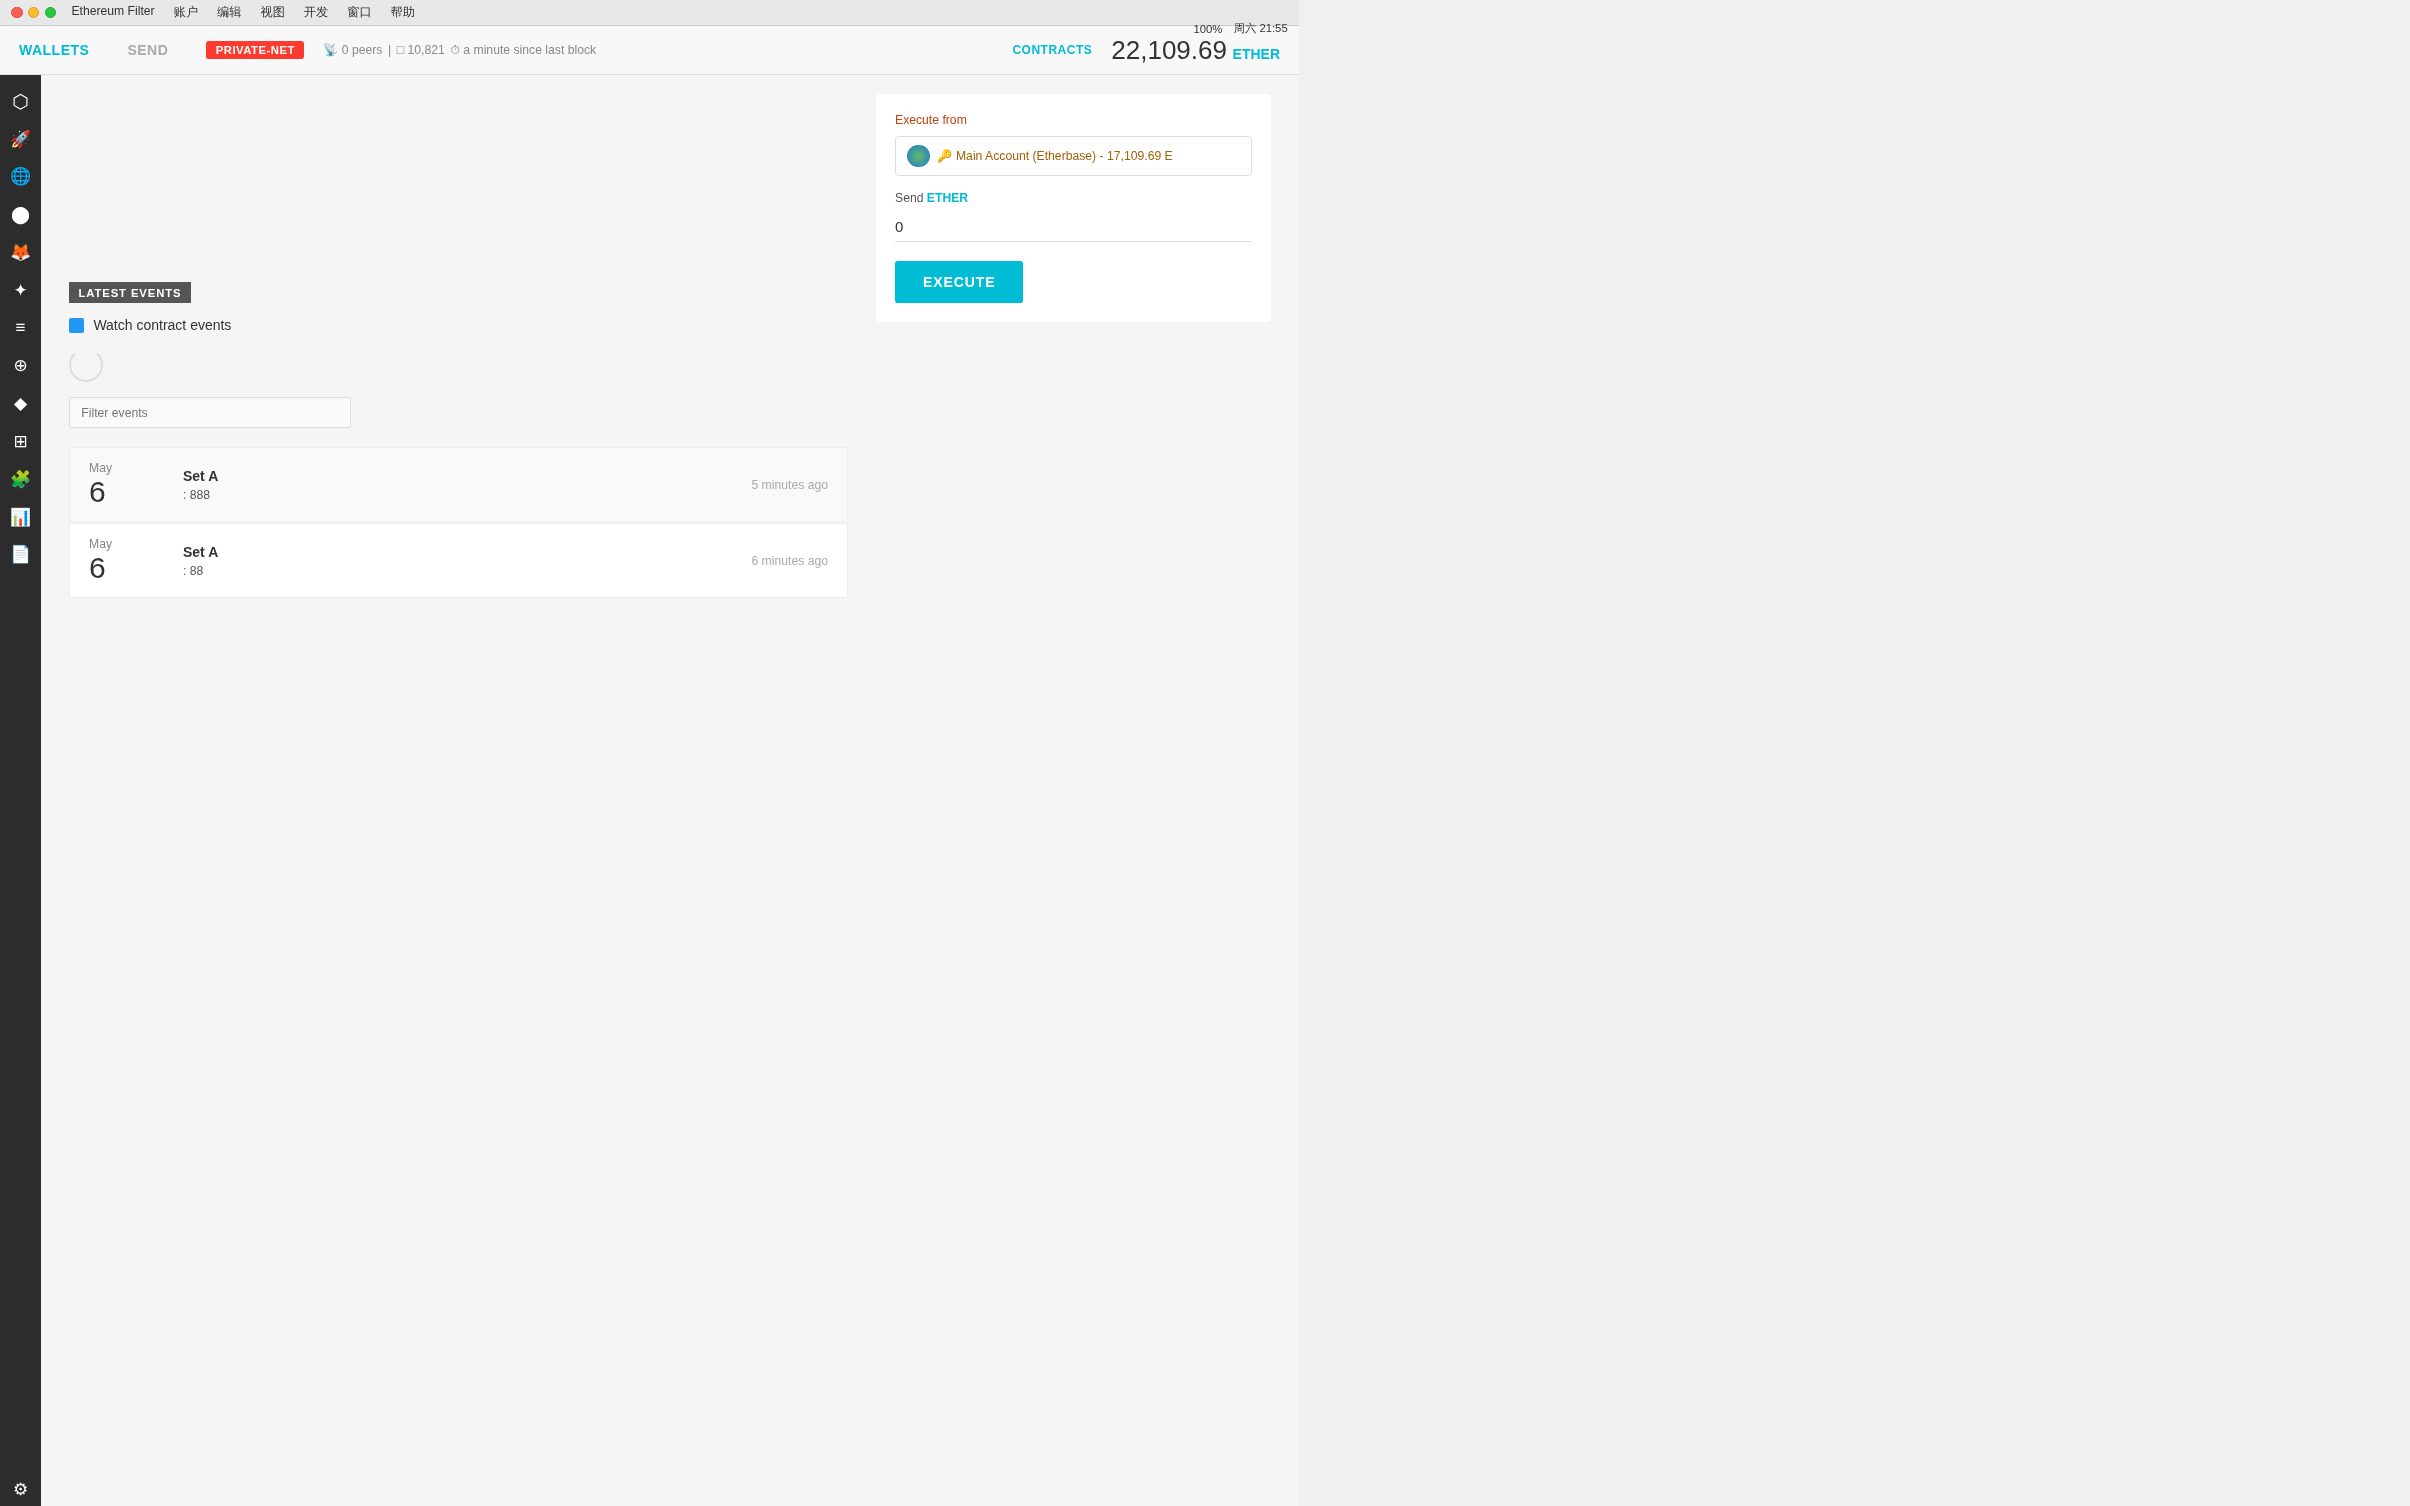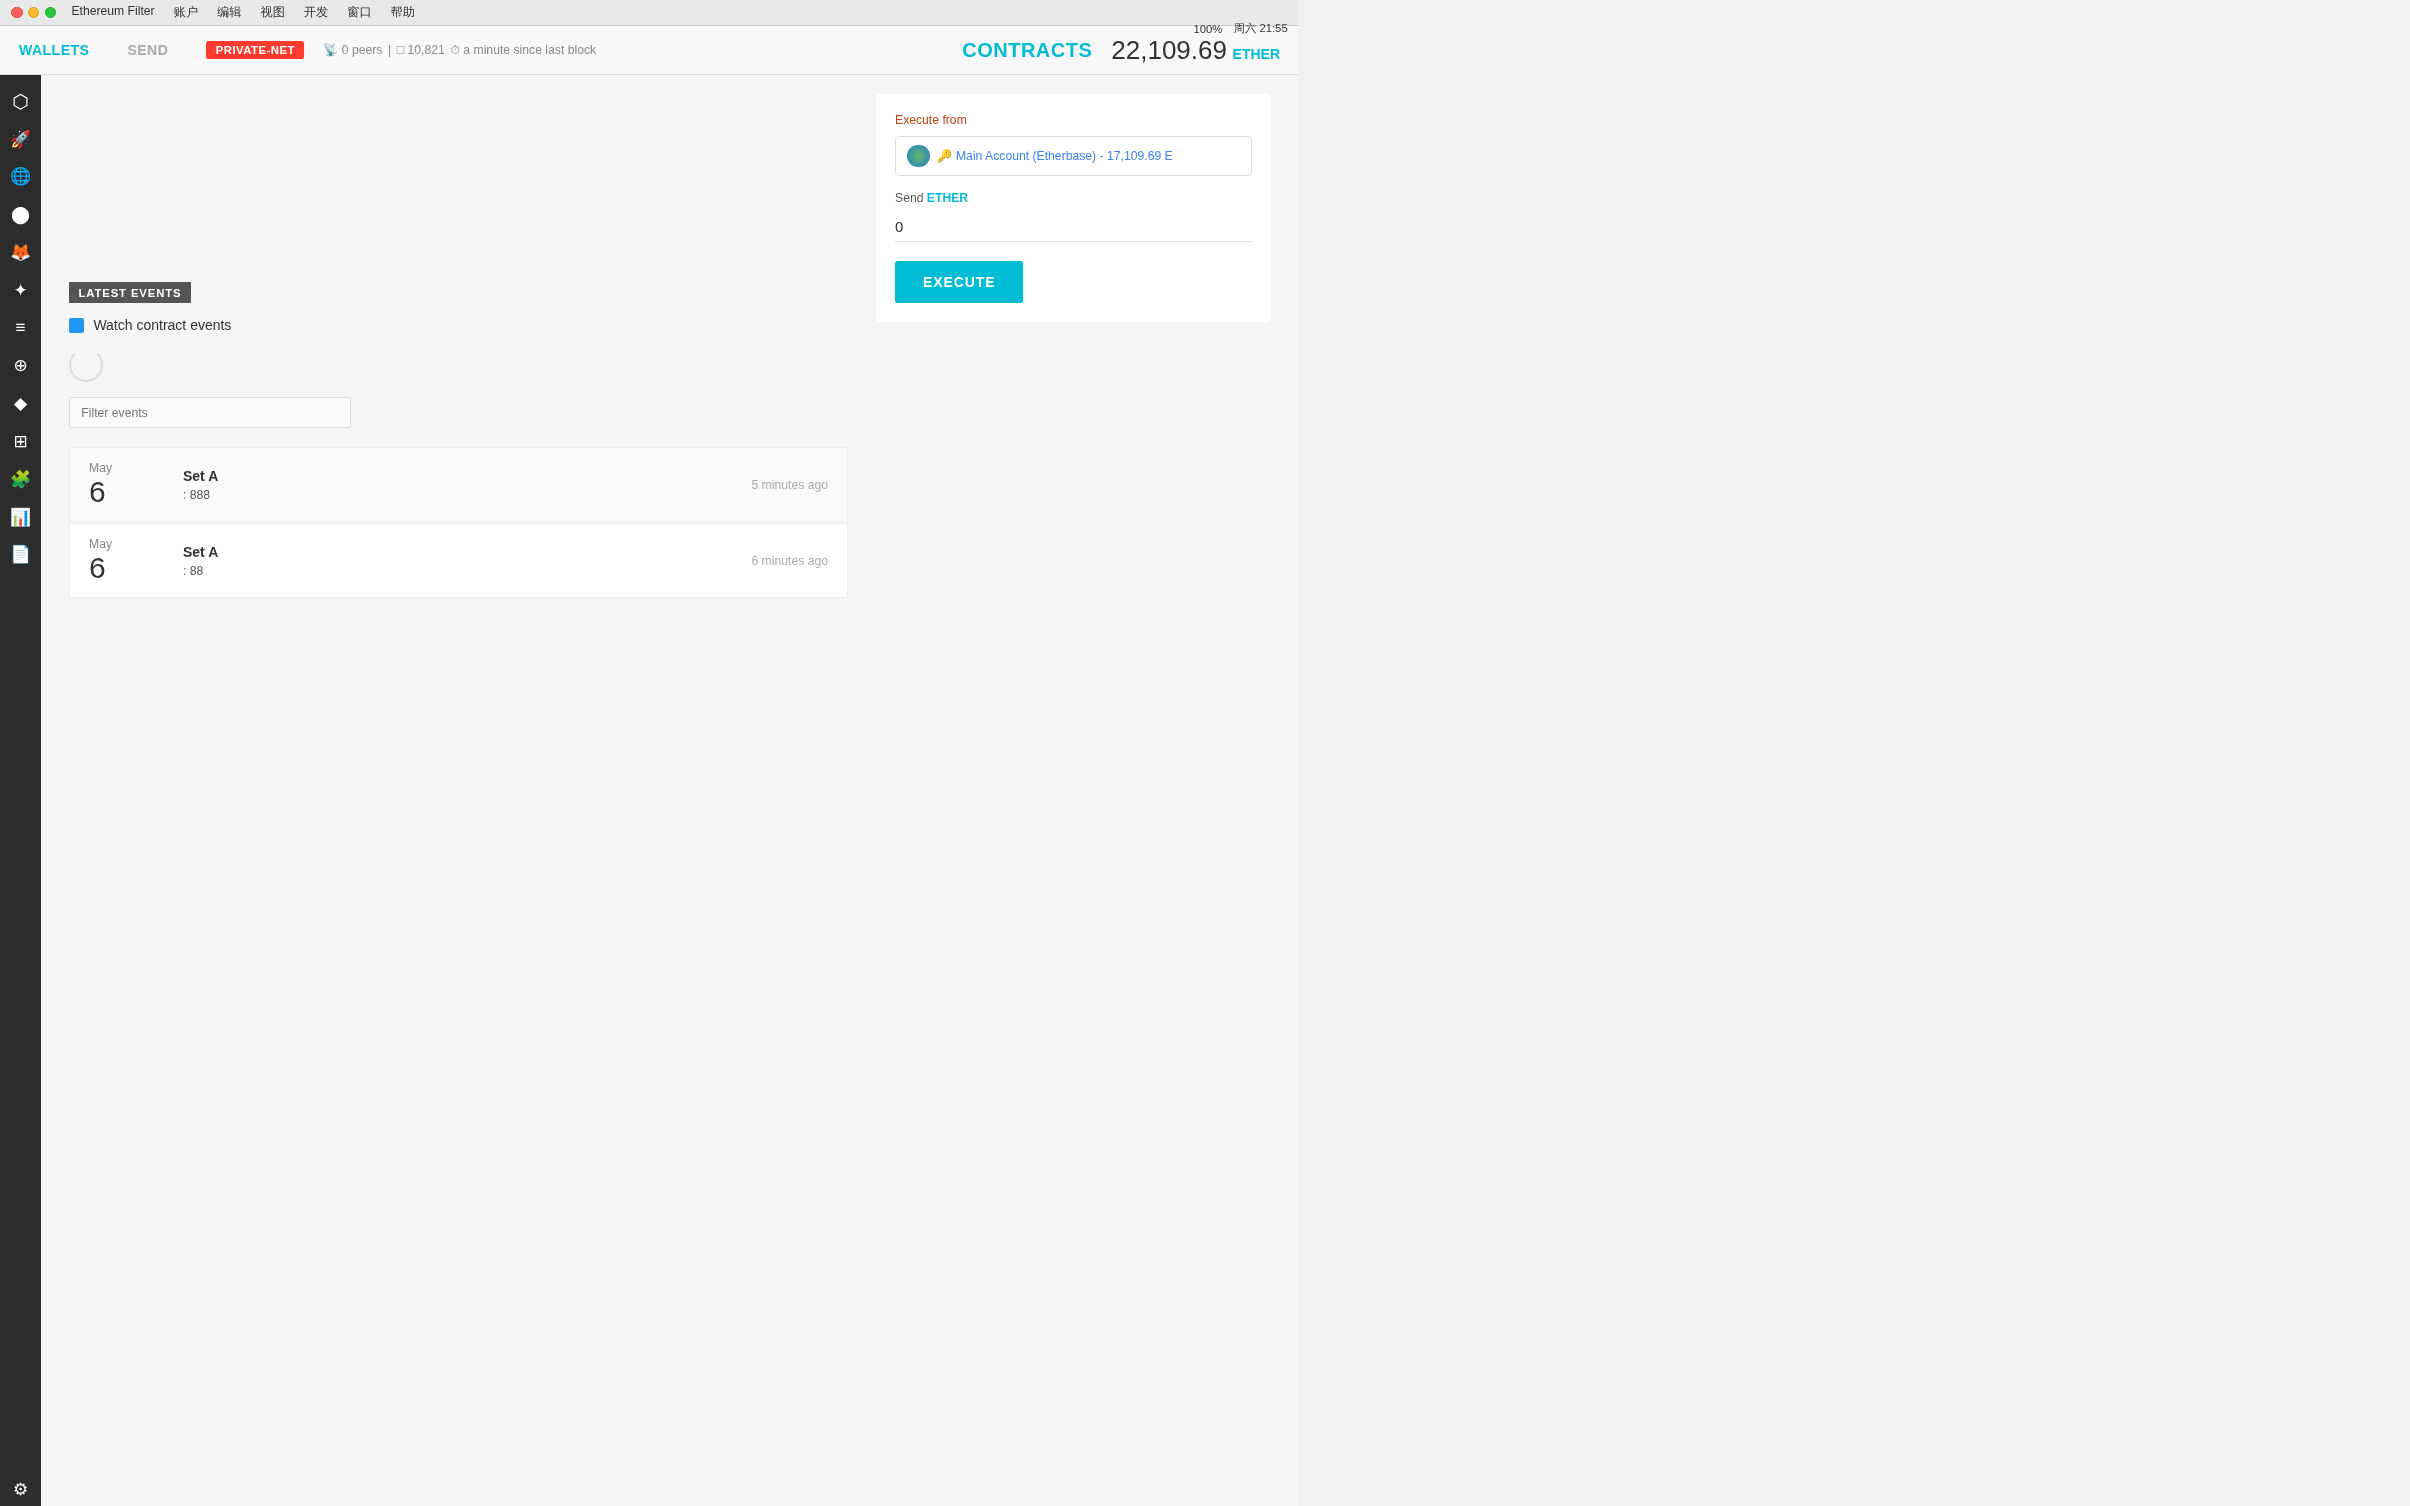--- a/index.html
+++ b/index.html
@@ -88,21 +88,21 @@
       margin: 0 19px;
     }
     .nav-status span { color: #888; }
     .nav-right {
       margin-left: auto;
       display: flex;
       align-items: center;
       gap: 19px;
     }
     .nav-contracts {
-      font-size: 20px;
+      font-size: 12px;
       font-weight: 600;
       color: #00bcd4;
       letter-spacing: 0.5px;
     }
     .nav-balance {
       font-size: 26px;
       font-weight: 300;
       color: #333;
     }
     .nav-balance-unit {
@@ -224,21 +224,21 @@
     }
     .account-icon {
       width: 22.6px;
       height: 22.6px;
       border-radius: 50%;
       background: radial-gradient(circle, #66bb6a, #1976d2);
       flex-shrink: 0;
     }
     .account-label {
       font-size: 12.2px;
-      color: #3b82f6;
+      color: #a16207;
     }
     .send-label {
       font-size: 12.2px;
       color: #555;
       margin-bottom: 7.5px;
     }
     .send-ether {
       color: #00bcd4;
       font-weight: 600;
     }

